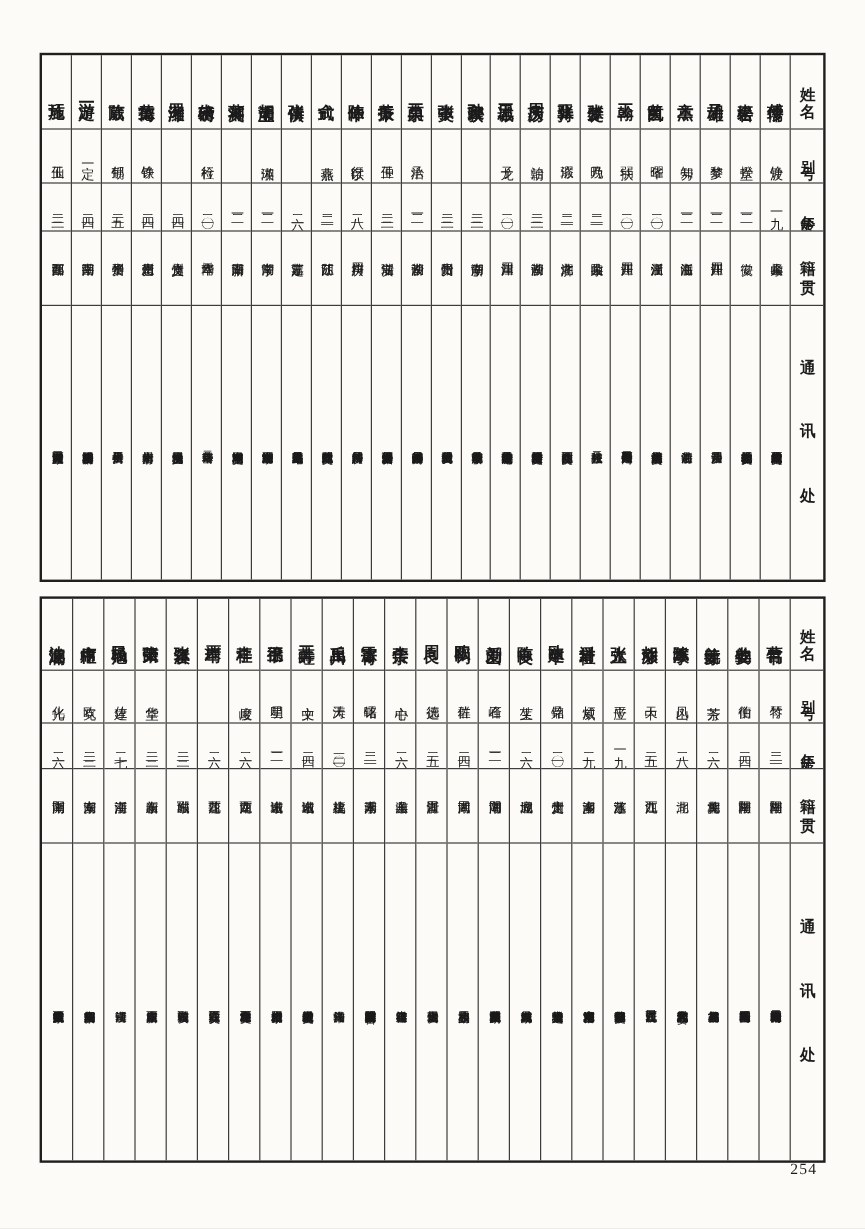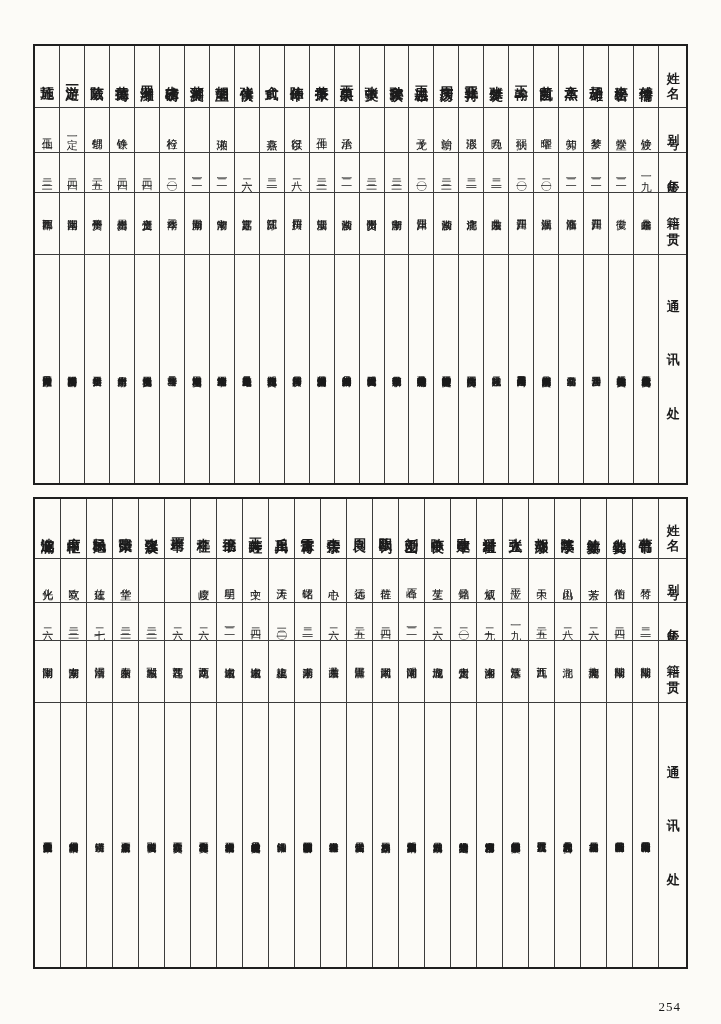--- a/index.html
+++ b/index.html
@@ -68,21 +68,21 @@
   .c-addr  .vtext{font-size:9.5px;line-height:1.1;}
   
   .hd .vtext{font-weight:bold;}
   .hd-name   .vtext{font-size:13px;letter-spacing:14px;}
   .hd-alias  .vtext{font-size:12px;letter-spacing:6px;}
   .hd-age    .vtext{font-size:12px;letter-spacing:3px;}
   .hd-origin .vtext{font-size:13px;letter-spacing:16px;height:calc(100% - 4px);}
   .hd-addr   .vtext{font-size:13px;letter-spacing:54px;}
   .page-number{
     position:absolute;
-    right:40px;bottom:9px;
+    right:40px;bottom:42px;
     font-size:13px;
     letter-spacing:1px;
   }
 </style>
 </head>
 <body>
 
 <div class="page">
   <div class="dir-table t-top" id="table-top">
       <div class="col header">

